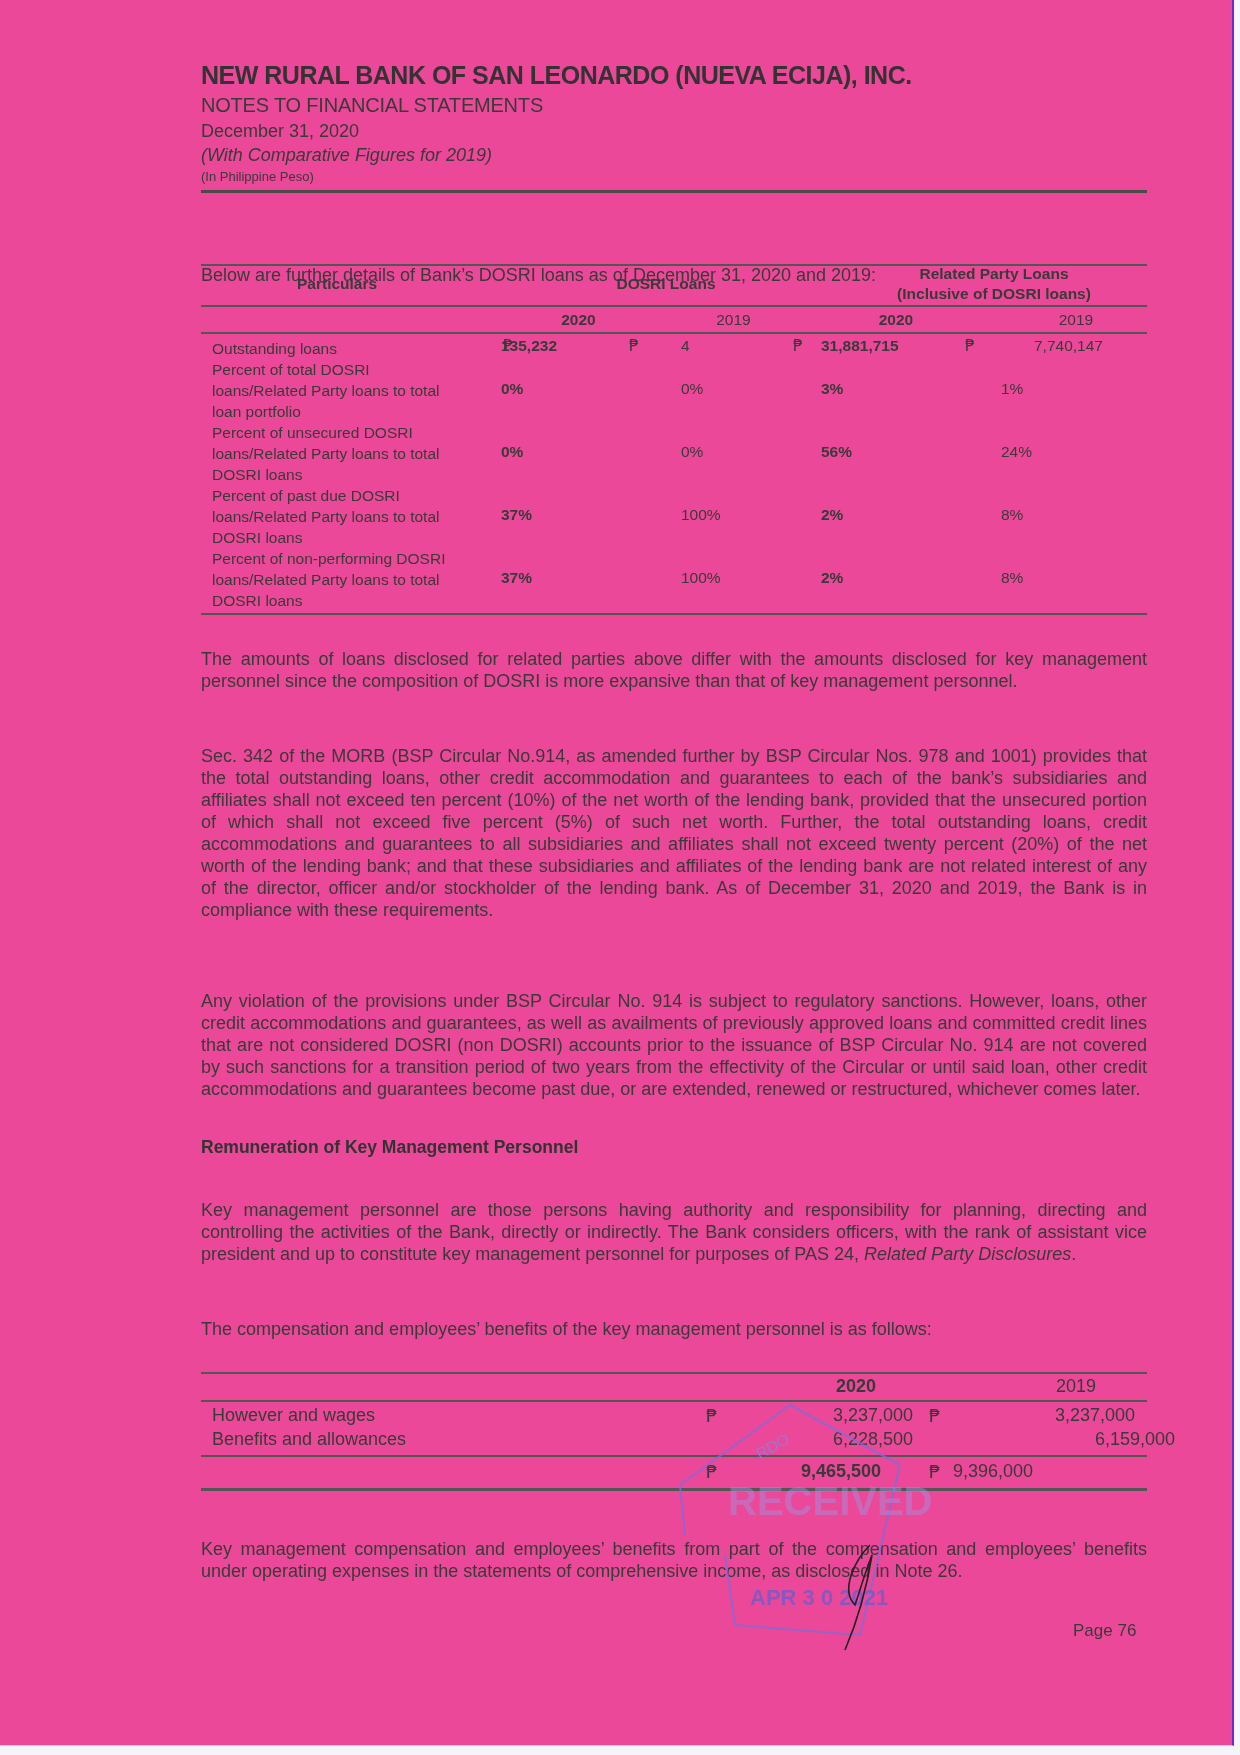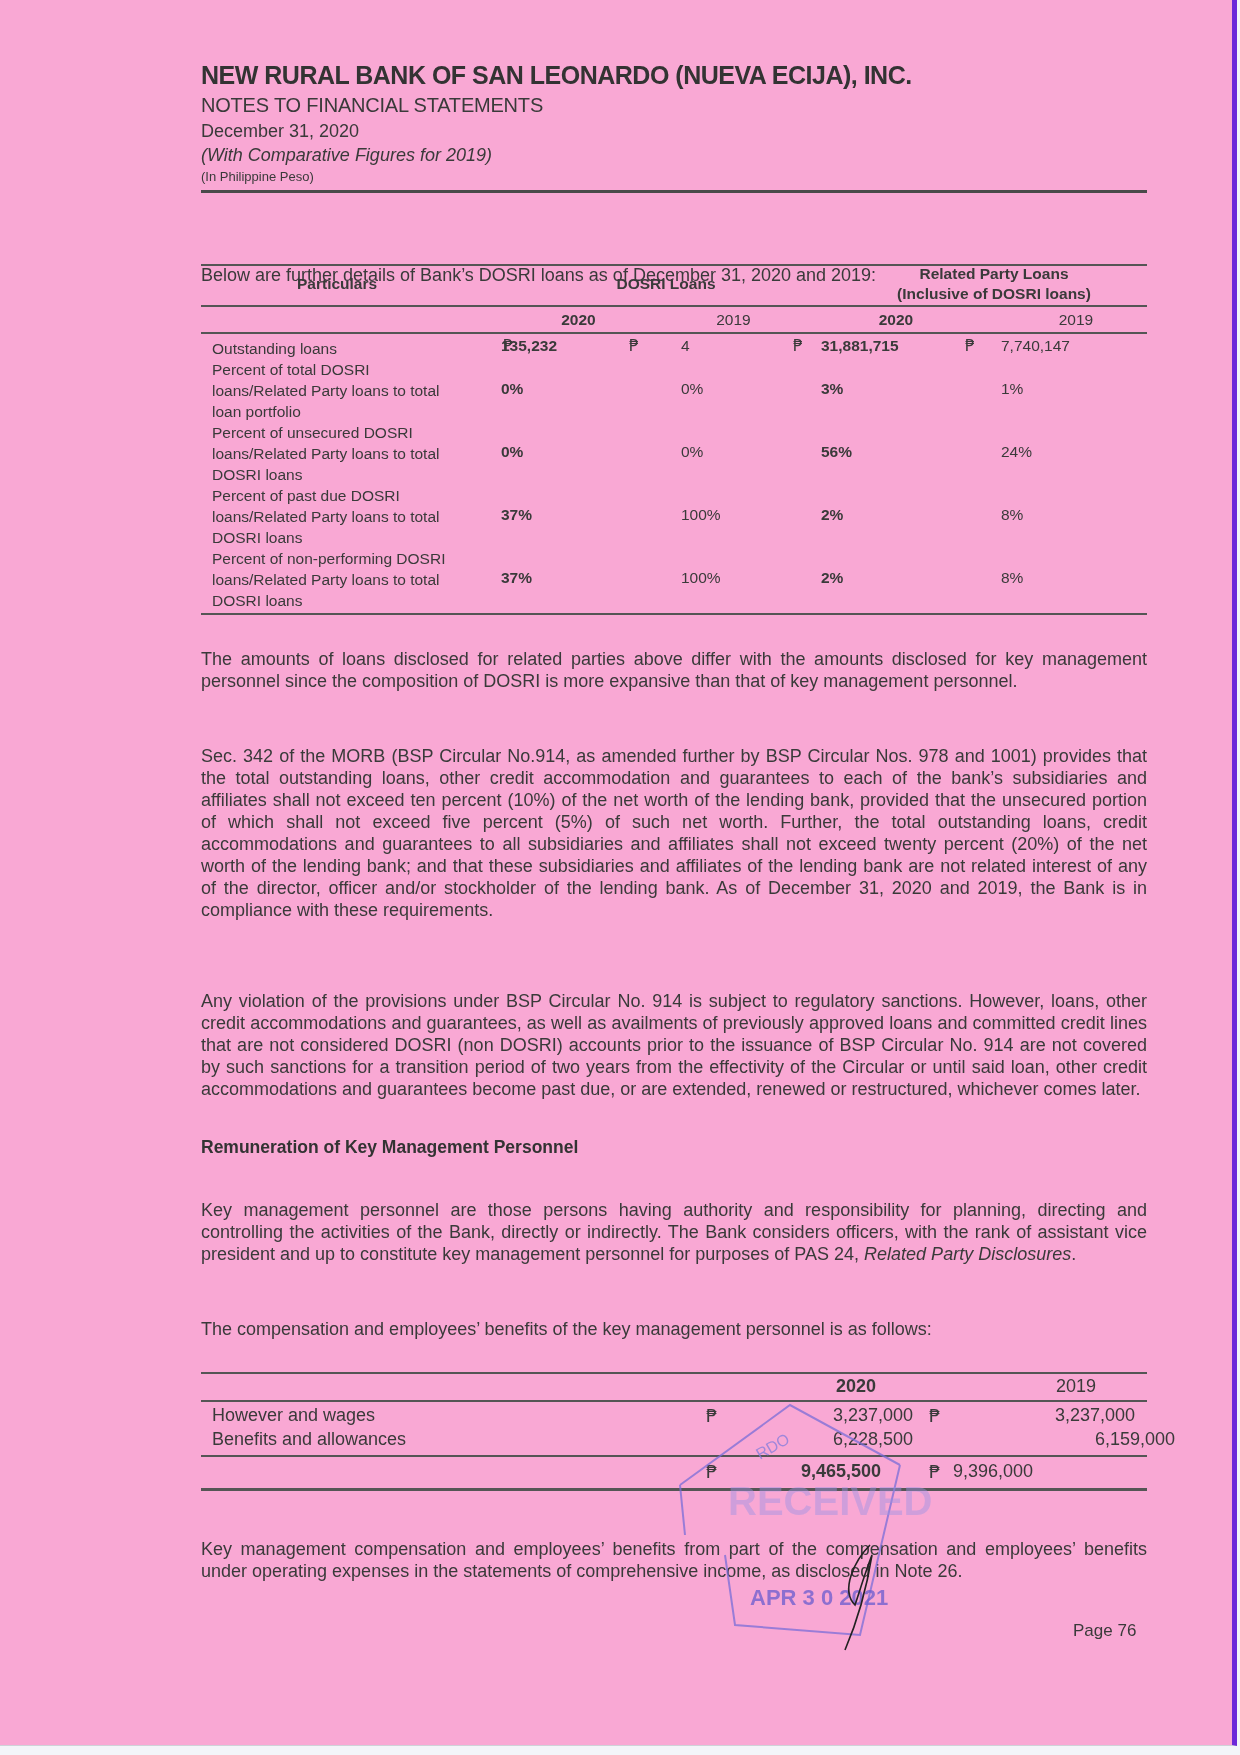--- a/index.html
+++ b/index.html
@@ -4,22 +4,22 @@
 <style>
   html, body { margin: 0; padding: 0; }
   body {
     width: 1240px; height: 1755px; position: relative; overflow: hidden;
     background: #f3f5f9;
     font-family: "Liberation Sans", sans-serif;
     color: #3a3a3a;
   }
   .page {
     position: absolute; left: 0; top: 0; width: 1232px; height: 1745px;
-    background: #f9a8d4;
-    border-right: 5px solid #6d28d9; border-bottom: 1px solid #cfd2d8;
+    background: #ec4899;
+    border-right: 2px solid #6d28d9; border-bottom: 1px solid #cfd2d8;
   }
   .content { position: absolute; left: 201px; width: 946px; top: 0; }
   .org-name { position: absolute; top: 61px; left: 0; font-size: 25px; font-weight: bold; letter-spacing: -0.5px; color: #333; white-space: nowrap; }
   .doc-title { position: absolute; top: 94px; left: 0; font-size: 20px; color: #3a3a3a; white-space: nowrap; letter-spacing: -0.2px; }
   .doc-date { position: absolute; top: 121px; left: 0; font-size: 18px; color: #3a3a3a; }
   .doc-sub { position: absolute; top: 145px; left: 0; font-size: 18px; font-style: italic; color: #3a3a3a; }
   .doc-unit { position: absolute; top: 169px; left: 0; font-size: 13px; color: #3a3a3a; }
   .hdr-rule { position: absolute; top: 190px; left: 0; width: 946px; height: 3px; background: #4a4a4a; }
 
   .intro { position: absolute; top: 217px; left: 0; font-size: 18px; color: #3a3a3a; white-space: nowrap; margin-top: 48px; }
@@ -79,21 +79,21 @@
 
       <div>
         <div class="label" style="top:74px">Outstanding loans</div>
         <div class="cell peso" style="top:73px;left:302px">₱</div>
         <div class="cell bold right" style="top:73px;left:300px;width:118px">135,232</div>
         <div class="cell peso" style="top:73px;left:428px">₱</div>
         <div class="cell right" style="top:73px;left:480px;width:97px">4</div>
         <div class="cell peso" style="top:73px;left:592px">₱</div>
         <div class="cell bold right" style="top:73px;left:620px;width:112px">31,881,715</div>
         <div class="cell peso" style="top:73px;left:764px">₱</div>
-        <div class="cell right" style="top:73px;left:800px;width:132px">7,740,147</div>
+        <div class="cell right" style="top:73px;left:833px;width:132px">7,740,147</div>
       </div>
 
       <div>
         <div class="label" style="top:95px">
           <div>Percent of total DOSRI</div>
           <div>loans/Related Party loans to total</div>
           <div>loan portfolio</div>
         </div>
         <div class="cell bold right" style="top:116px;left:300px;width:118px">0%</div>
         <div class="cell right" style="top:116px;left:480px;width:97px">0%</div>

